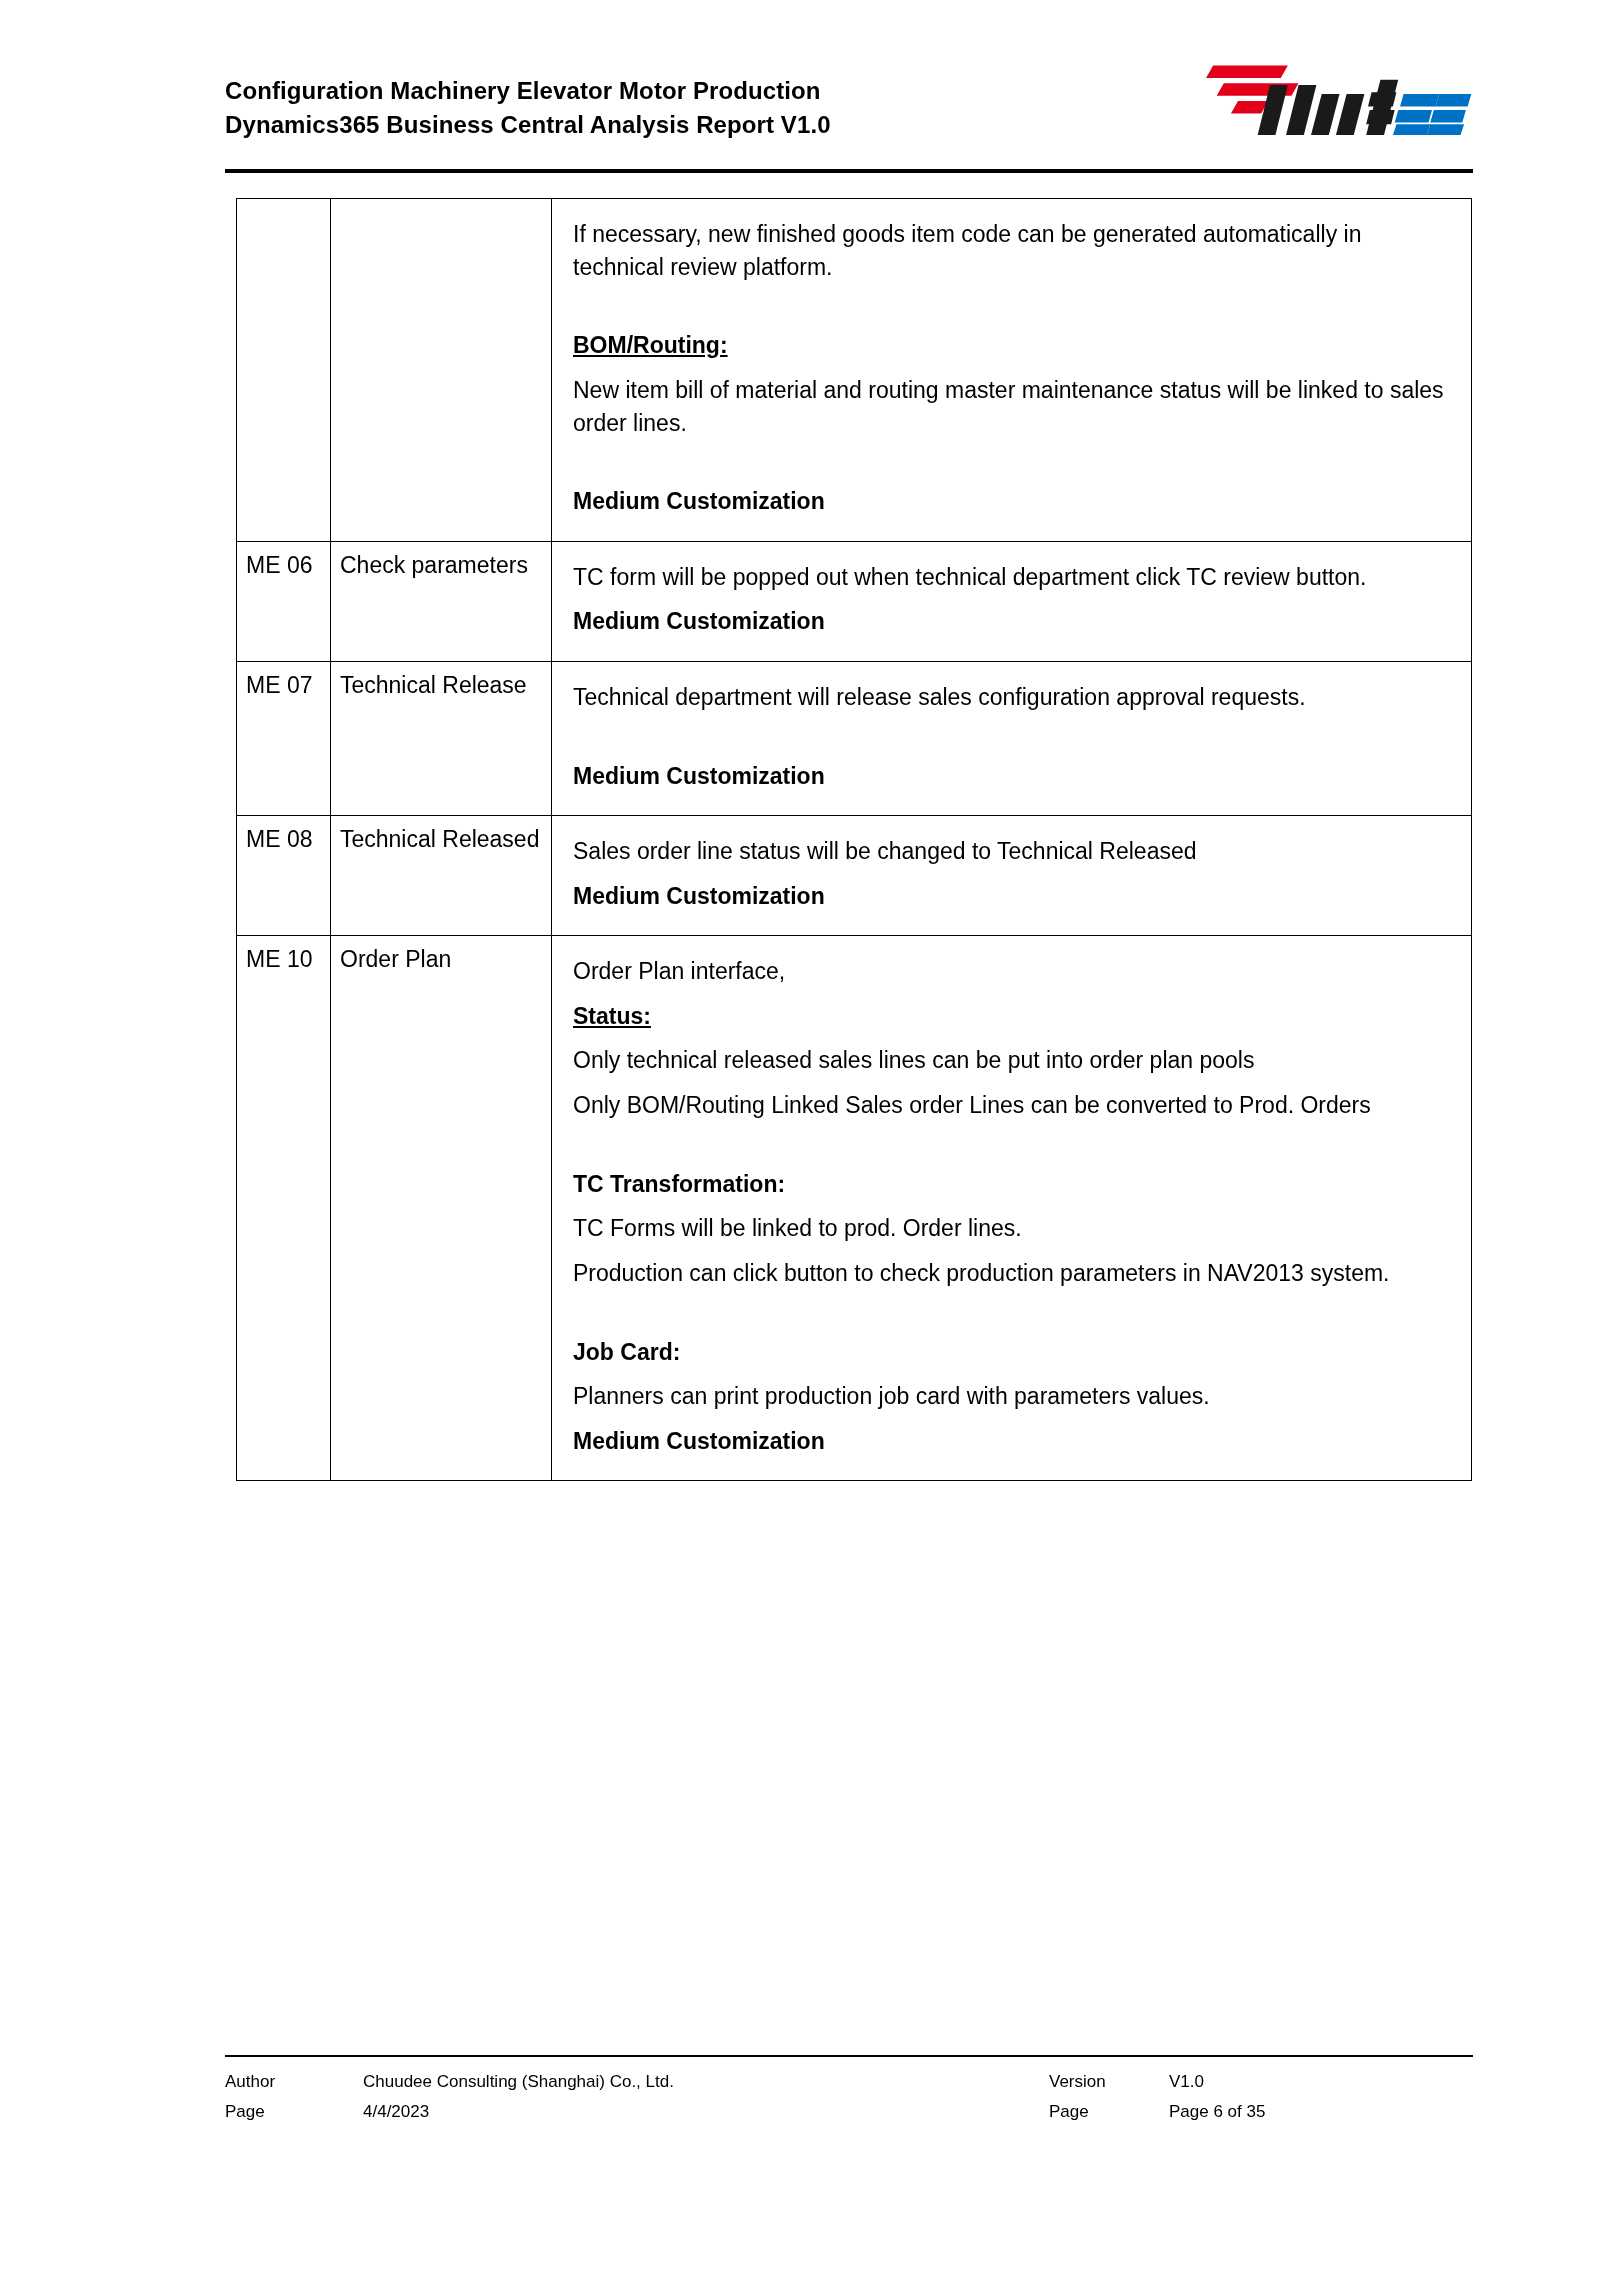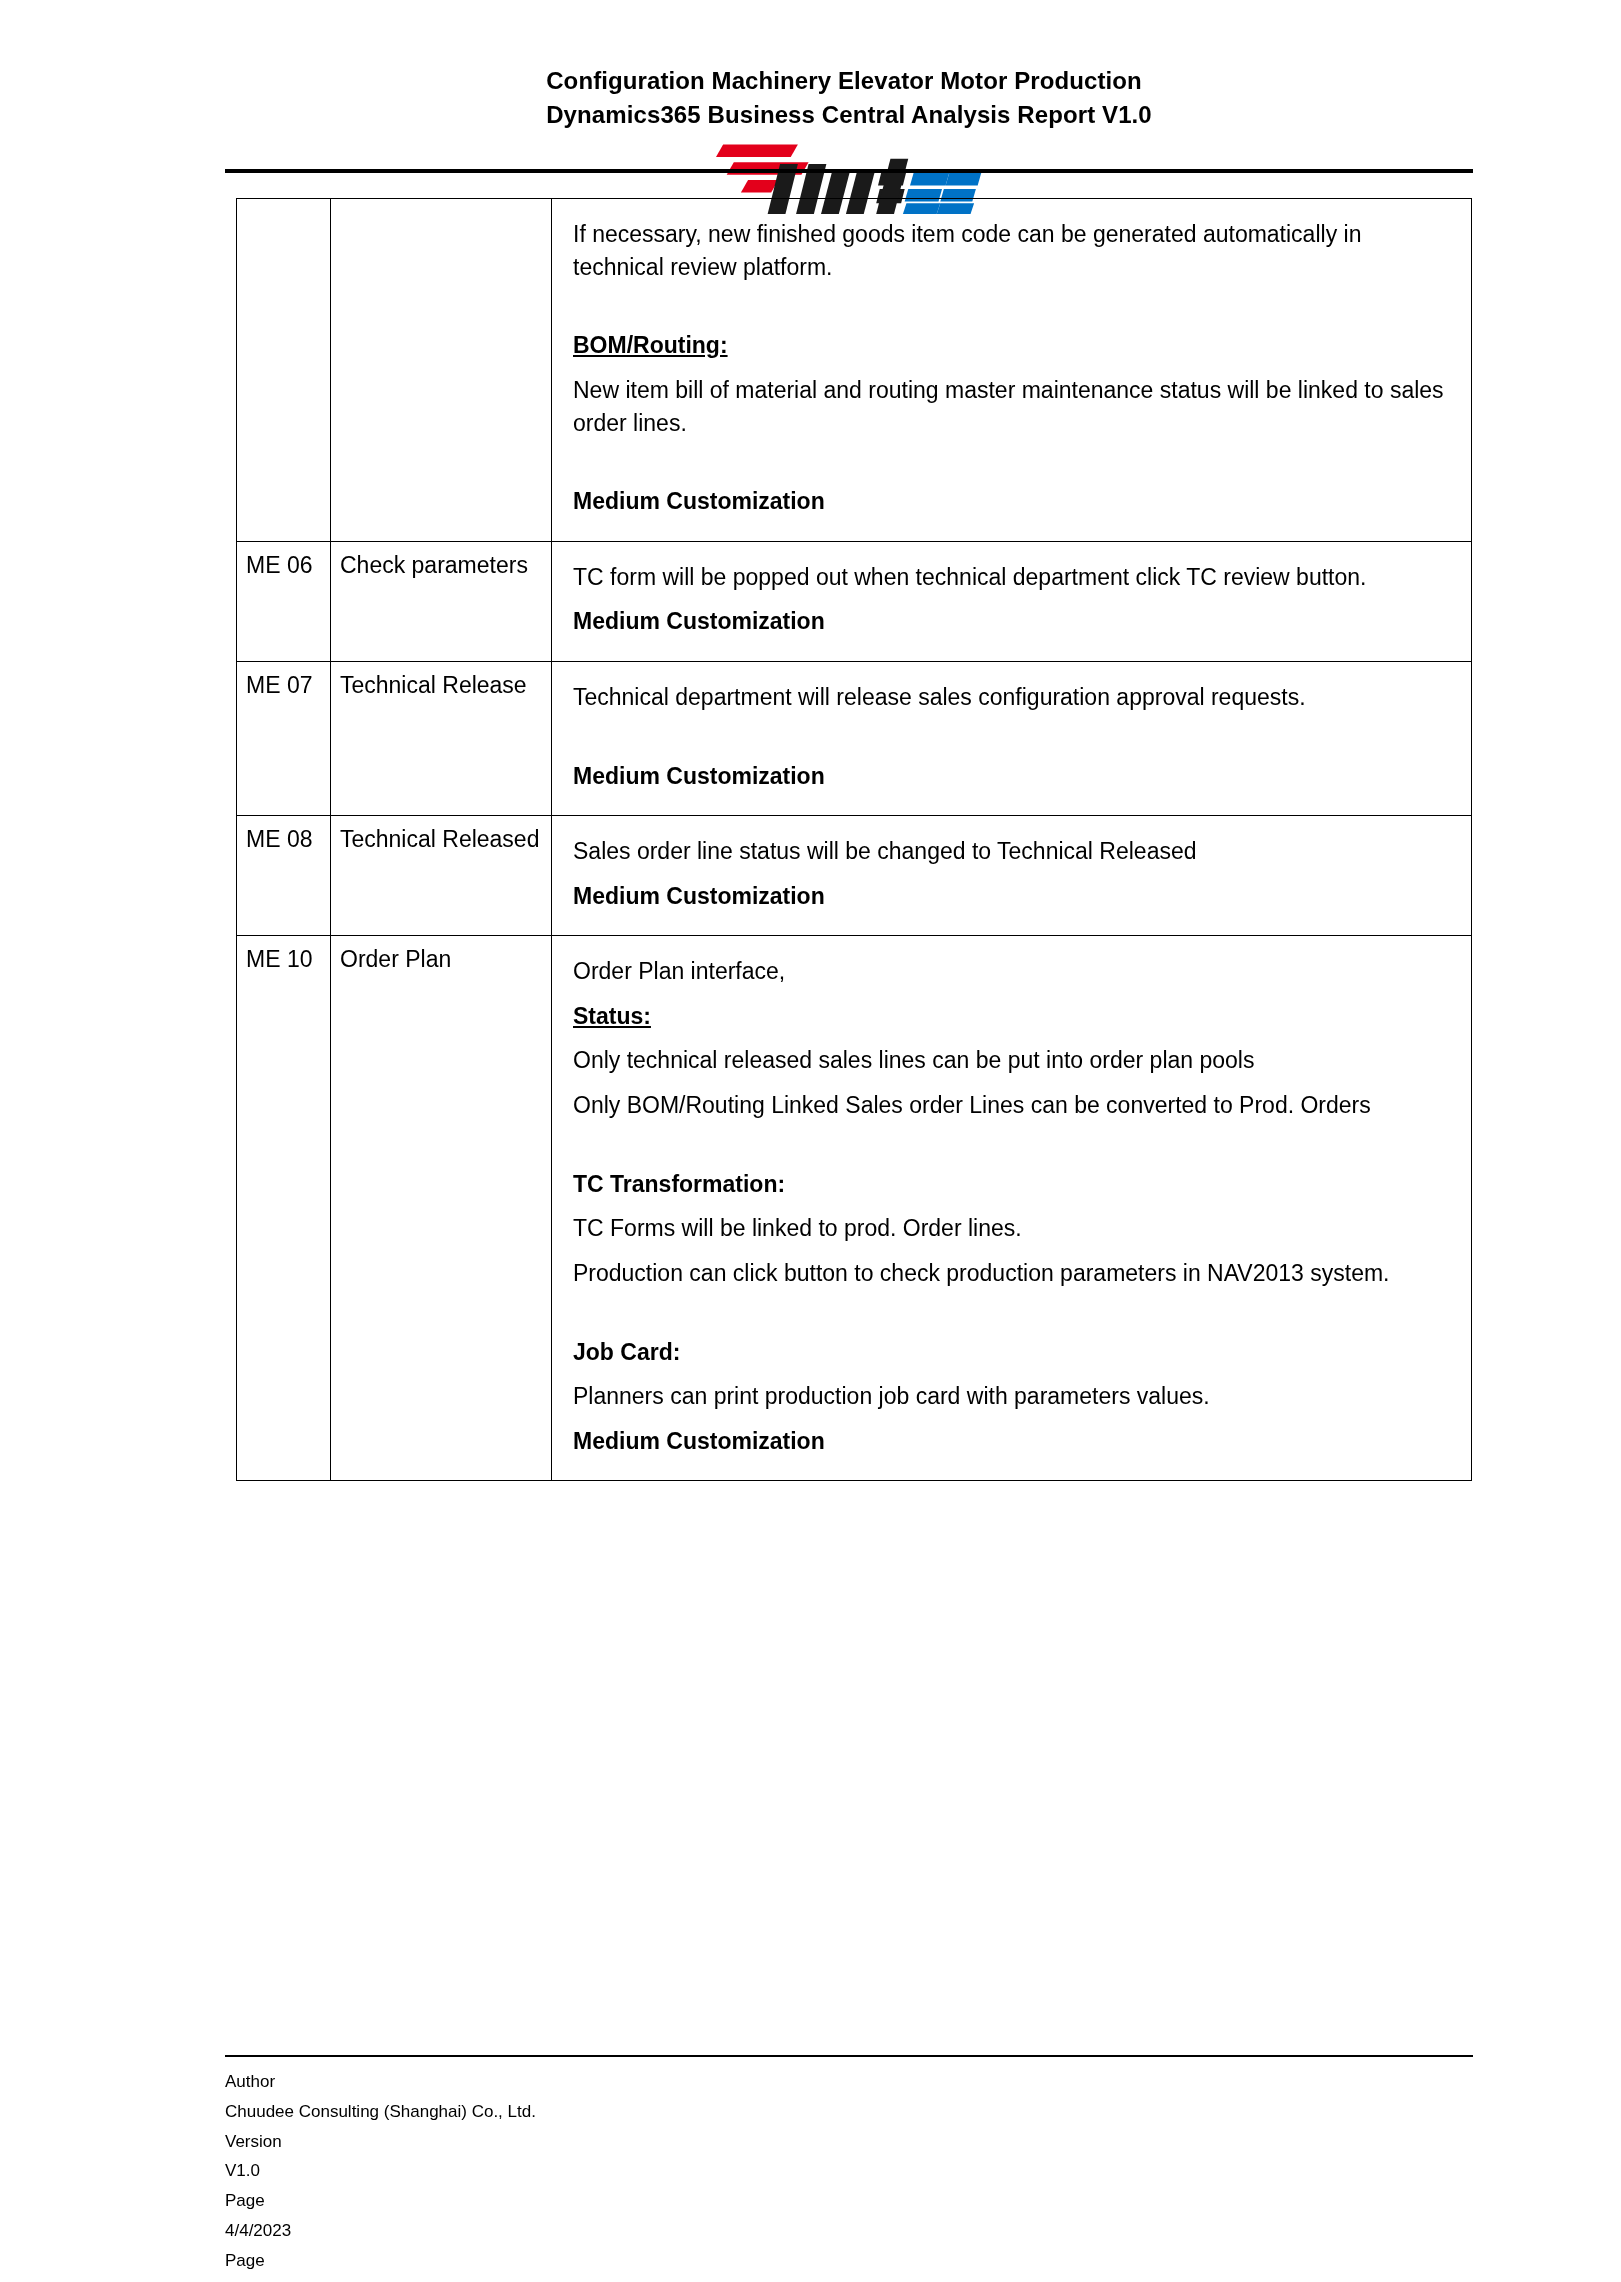--- a/index.html
+++ b/index.html
@@ -25,23 +25,22 @@
   
   .header {
     position: absolute;
     left: 225px;
     top: 53px;
     width: 1248px;
     height: 107px;
   }
   .header-inner {
     display: flex;
-    align-items: center;
+    align-items: flex-end;
     justify-content: space-between;
-    flex-direction: column;
   }
   .header-title {
     font-size: 24px;
     font-weight: bold;
     line-height: 1.42;
     letter-spacing: 0.1px;
     white-space: pre-line;
     padding-top: 10.7px;
   }
   .logo {
@@ -101,21 +100,20 @@
     position: absolute;
     left: 225px;
     top: 2067px;
     width: 1248px;
     font-size: 17px;
     line-height: 1.75;
   }
   .footer-row {
     display: flex;
     width: 100%;
-    flex-direction: column;
   }
   .f-label { width: 138px; }
   .f-value { width: 686px; }
   .f-label2 { width: 120px; }
   .f-value2 { flex: 1; }
 </style>
 </head>
 <body>
 
 <div class="page">

